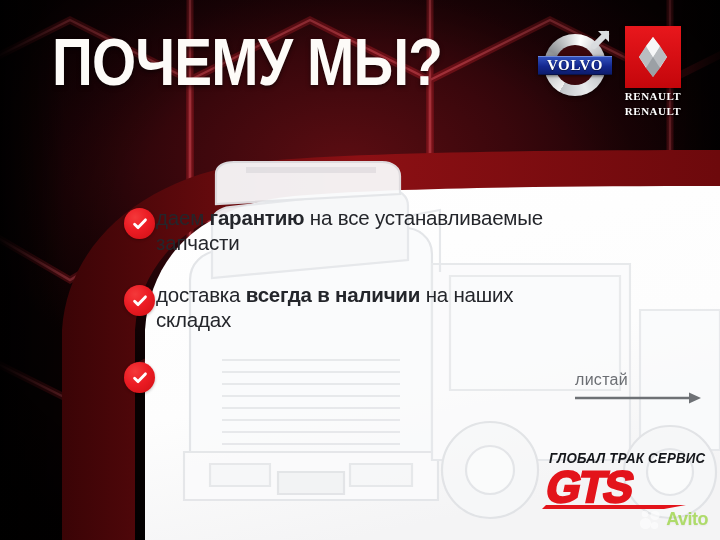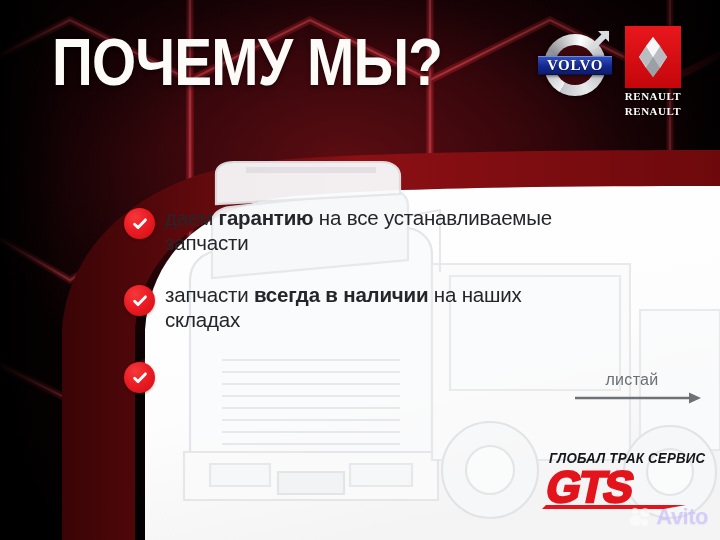--- a/index.html
+++ b/index.html
@@ -100,21 +100,21 @@
 
   
   .shape { position: absolute; left: 0; top: 0; width: 720px; height: 540px; }
 
   .truck-wrap {
     position: absolute; left: 150px; top: 160px; width: 570px; height: 380px;
     overflow: hidden;
   }
 
   .bullets { position: absolute; left: 124px; top: 205px; width: 430px; }
-  .bullet { display: flex; align-items: flex-start; gap: 10px; margin-bottom: 27px; }
+  .bullet { display: flex; align-items: flex-start; gap: 1px; margin-bottom: 27px; }
   .bullet:last-child { margin-bottom: 0; }
   .chk {
     flex: 0 0 auto; width: 31px; height: 31px; border-radius: 50%;
     background: radial-gradient(circle at 36% 30%, #f4393a 0%, #ec1c24 45%, #cf0f14 100%);
     box-shadow: 0 1px 3px rgba(0,0,0,.28);
     display: flex; align-items: center; justify-content: center;
     margin-top: 3px;
   }
   .chk svg { display: block; }
   .btext {
@@ -123,21 +123,21 @@
     color: #24262b;
     letter-spacing: -0.2px;
     font-weight: 400;
   }
   .btext b { font-weight: 700; }
 
   
   .swipe { position: absolute; left: 575px; top: 371px; width: 128px; }
   .swipe .lbl {
     font-size: 16px; color: #6b6e73; letter-spacing: .3px;
-    text-align: center; padding-right: 14px;
+    text-align: left; padding-right: 14px;
   }
   .swipe .arr { position: relative; margin-top: 1px; height: 12px; }
 
   
   .gts { position: absolute; left: 536px; top: 432px; width: 172px; margin-top: 18px; }
   .gts .top {
     font-family: "Liberation Sans Narrow", "Liberation Sans", sans-serif;
     font-weight: 700; font-style: italic;
     font-size: 14.5px; letter-spacing: .2px;
     color: #16181c; white-space: nowrap;
@@ -146,21 +146,21 @@
   }
   .gts .big { margin-top: -2px; }
 
   
   .avito {
     position: absolute; right: 12px; bottom: 10px;
     display: flex; align-items: center; gap: 5px;
     opacity: .62;
   }
   .avito .wtxt {
-    font-size: 22px; font-weight: 700; color: #c4b5fd;
+    font-size: 18px; font-weight: 700; color: #84cc16;
     letter-spacing: -.5px;
     text-shadow: 0 1px 2px rgba(0,0,0,.10);
   }
 </style>
 </head>
 <body>
 
 <div id="stage">
 
   <div class="bg-dark"></div>
@@ -302,21 +302,21 @@
       </span>
       <span class="btext"><span>даем </span><b>гарантию</b><span> на все устанавливаемые запчасти</span></span>
     </div>
 
     <div class="bullet">
       <span class="chk">
         <svg width="18" height="18" viewBox="0 0 18 18">
           <path d="M3.6,9.3 L7.1,12.6 L14.4,4.9" stroke="#ffffff" stroke-width="2.9" fill="none" stroke-linecap="round" stroke-linejoin="round"></path>
         </svg>
       </span>
-      <span class="btext"><span>запчасти </span><b>всегда в наличии</b><span> на наших складах</span></span>
+      <span class="btext"><span>доставка </span><b>всегда в наличии</b><span> на наших складах</span></span>
     </div>
 
     <div class="bullet">
       <span class="chk">
         <svg width="18" height="18" viewBox="0 0 18 18">
           <path d="M3.6,9.3 L7.1,12.6 L14.4,4.9" stroke="#ffffff" stroke-width="2.9" fill="none" stroke-linecap="round" stroke-linejoin="round"></path>
         </svg>
       </span>
     </div>
   </div>

